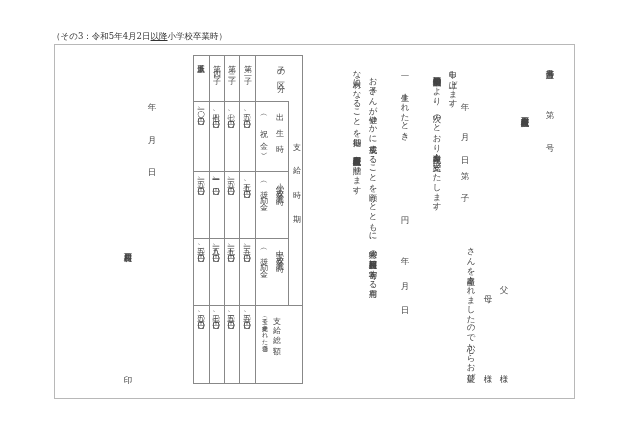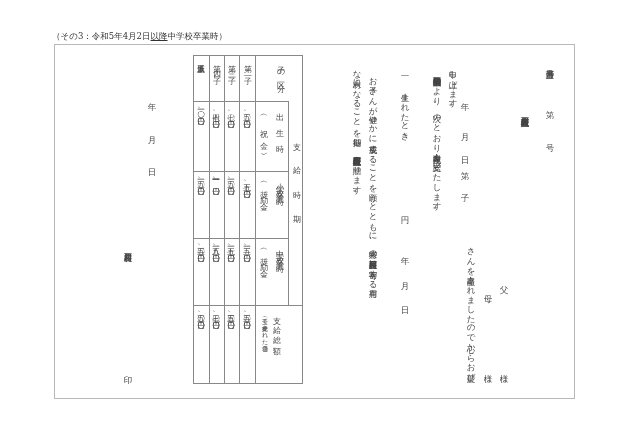--- a/index.html
+++ b/index.html
@@ -26,21 +26,21 @@
   .hline { position:absolute; height:0; border-top:1px solid #888; }
   .vline { position:absolute; width:0; border-left:1px solid #888; }
   .cell { position:absolute; writing-mode:vertical-rl; text-orientation:upright;
     font-size:8px; line-height:1; white-space:nowrap; color:#444; }
   .small { font-size:6px; }
 </style>
 </head>
 <body>
 
 <div class="caption">
-  <span>（その3：令和5年4月2日</span><span class="u">以降</span><span>中学校卒業時）</span>
+  <span>（その3：令和5年4月2日</span><span class="u">以降</span><span>小学校卒業時）</span>
 </div>
 
 <div class="frame"></div>
 
 <div class="vt" style="left:546px; top:63px;">証書番号</div>
 <div class="vt" style="left:546px; top:104px;">第</div>
 <div class="vt" style="left:546px; top:137px;">号</div>
 
 <div class="vt" style="left:521px; top:111px;">西目屋村出産祝金証書</div>
 

